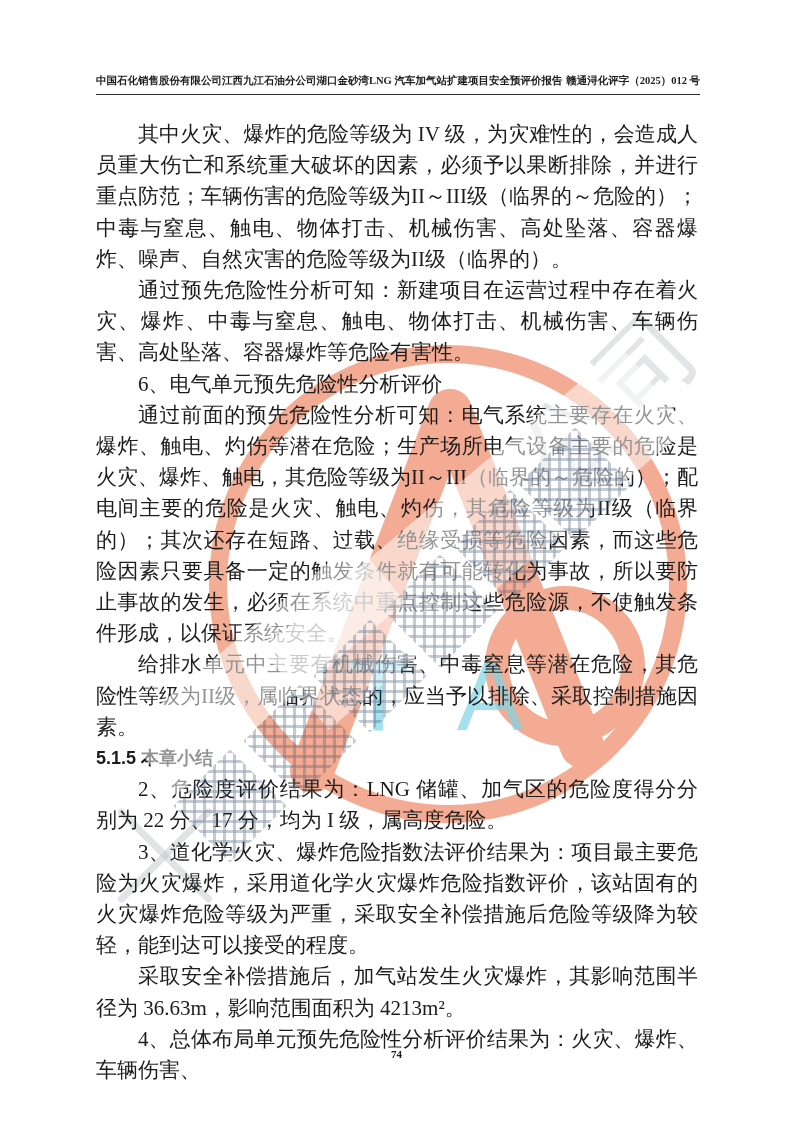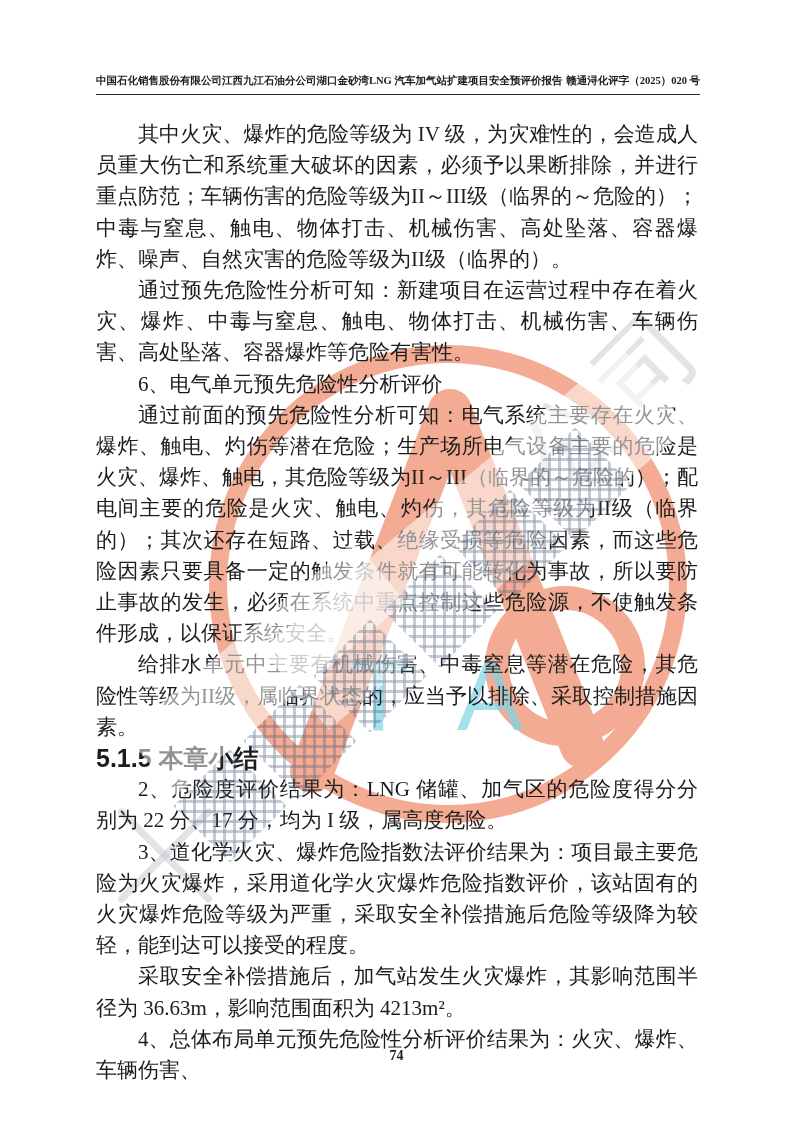--- a/index.html
+++ b/index.html
@@ -22,26 +22,26 @@
   
   .doc-body{
     position:absolute;left:96px;top:103px;width:602px;
     font-size:21px;line-height:31.2px;text-align:justify;
     z-index:2;
   }
   .doc-body p{margin:0;text-indent:2em;}
   .doc-body p.heading{
     text-indent:0;font-weight:bold;
     font-family:"Liberation Sans","DejaVu Sans",sans-serif;
-    font-size:25px;
+    font-size:18px;
   }
   
   .footer{
     position:absolute;left:0;top:1032px;width:100%;
-    text-align:center;font-size:14px;font-weight:bold;
+    text-align:center;font-size:11px;font-weight:bold;
   }
   
   .seal-svg{position:absolute;left:0;top:0;z-index:1;pointer-events:none;}
   .monogram{
     position:absolute;left:348px;top:622px;z-index:1;pointer-events:none;
     font-family:"Liberation Sans","DejaVu Sans",sans-serif;
     font-size:100px;letter-spacing:55px;color:rgba(125,212,230,0.70);text-align:center;
   }
   .diag-text{
     position:absolute;left:505px;top:318px;z-index:1;pointer-events:none;
@@ -67,21 +67,21 @@
       repeating-linear-gradient(-45deg, rgba(60,80,112,0.55) 0 3px, transparent 3px 10px);
   }
 </style>
 </head>
 <body>
 
 <div class="page">
 
   <div class="header">
     <span>中国石化销售股份有限公司江西九江石油分公司湖口金砂湾LNG 汽车加气站扩建项目安全预评价报告</span>
-    <span>赣通浔化评字（2025）020 号</span>
+    <span>赣通浔化评字（2025）012 号</span>
   </div>
 
   <svg class="seal-svg" width="793" height="1122" viewBox="0 0 793 1122" aria-hidden="true">
     <g fill="none" stroke-linecap="round" opacity="0.62">
       <circle cx="448" cy="568" r="230" stroke-width="18" stroke="#EC7A52"></circle>
       <path d="M 312 755 L 450 395" stroke-width="44" stroke="#EC7A52"></path>
       <path d="M 450 395 L 582 730" stroke-width="44" stroke="#EC7A52"></path>
       <circle cx="565" cy="650" r="68" stroke-width="24" stroke="#EC7A52"></circle>
     </g>
   </svg>

